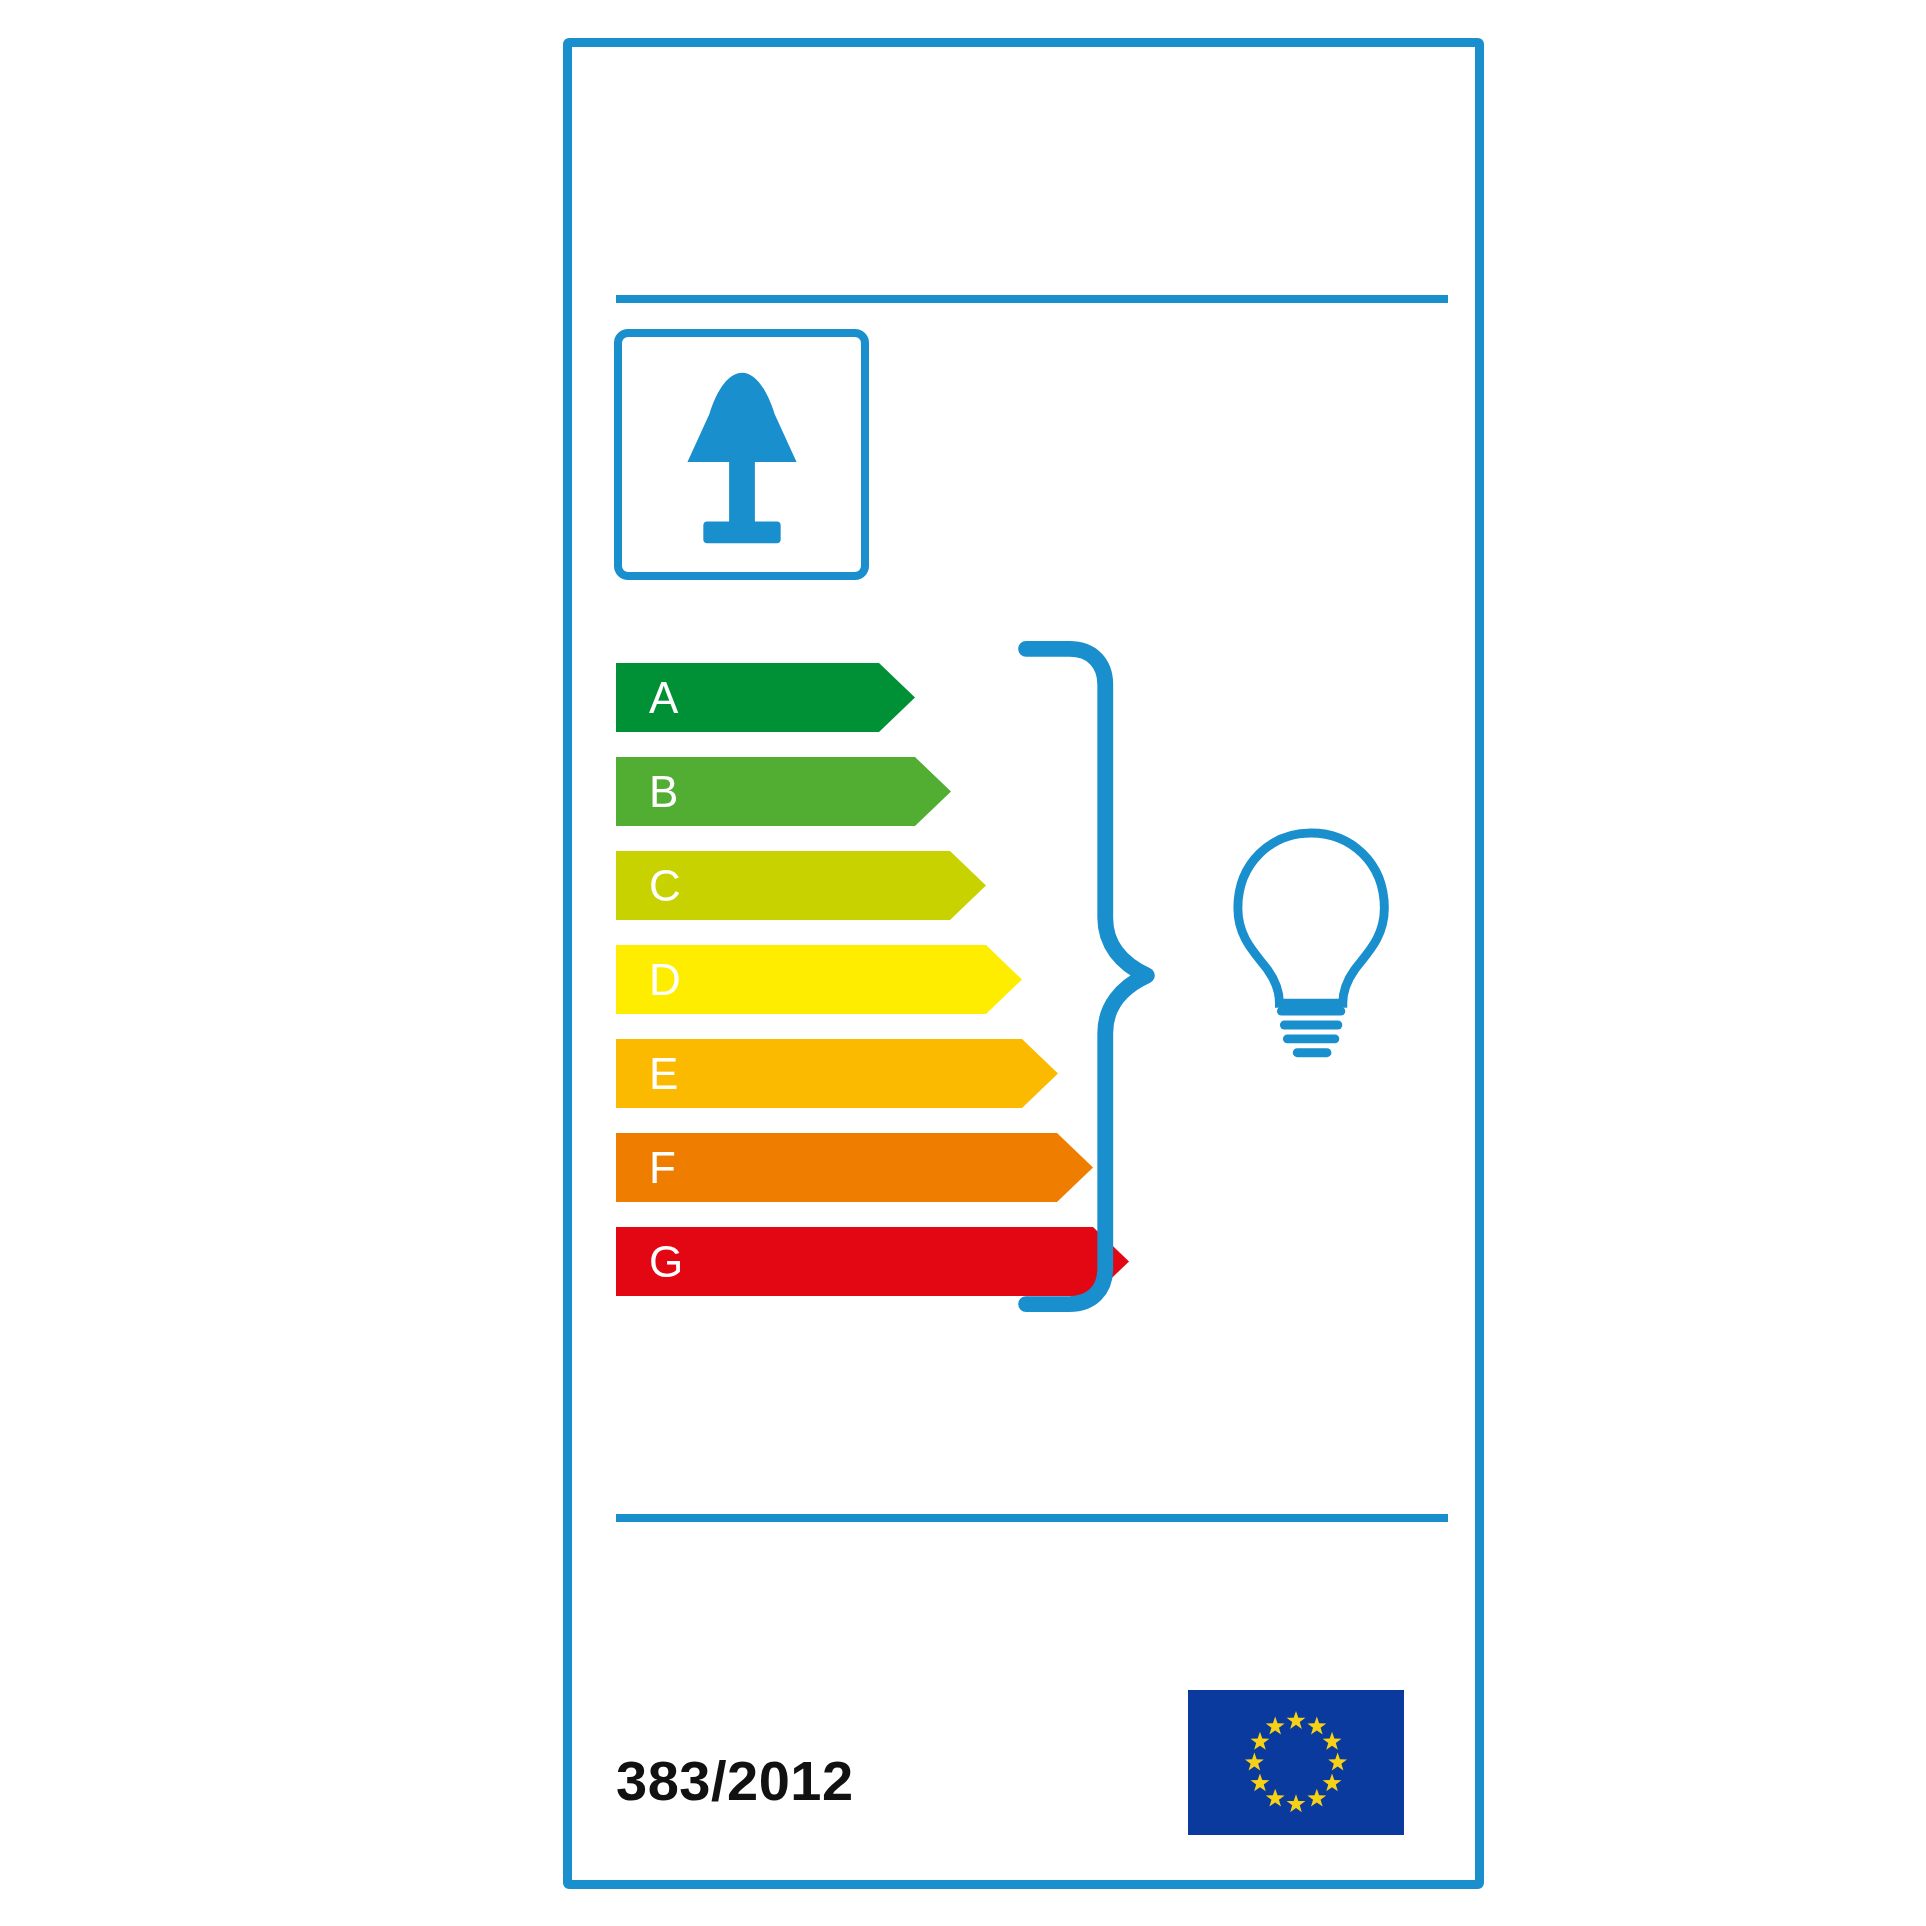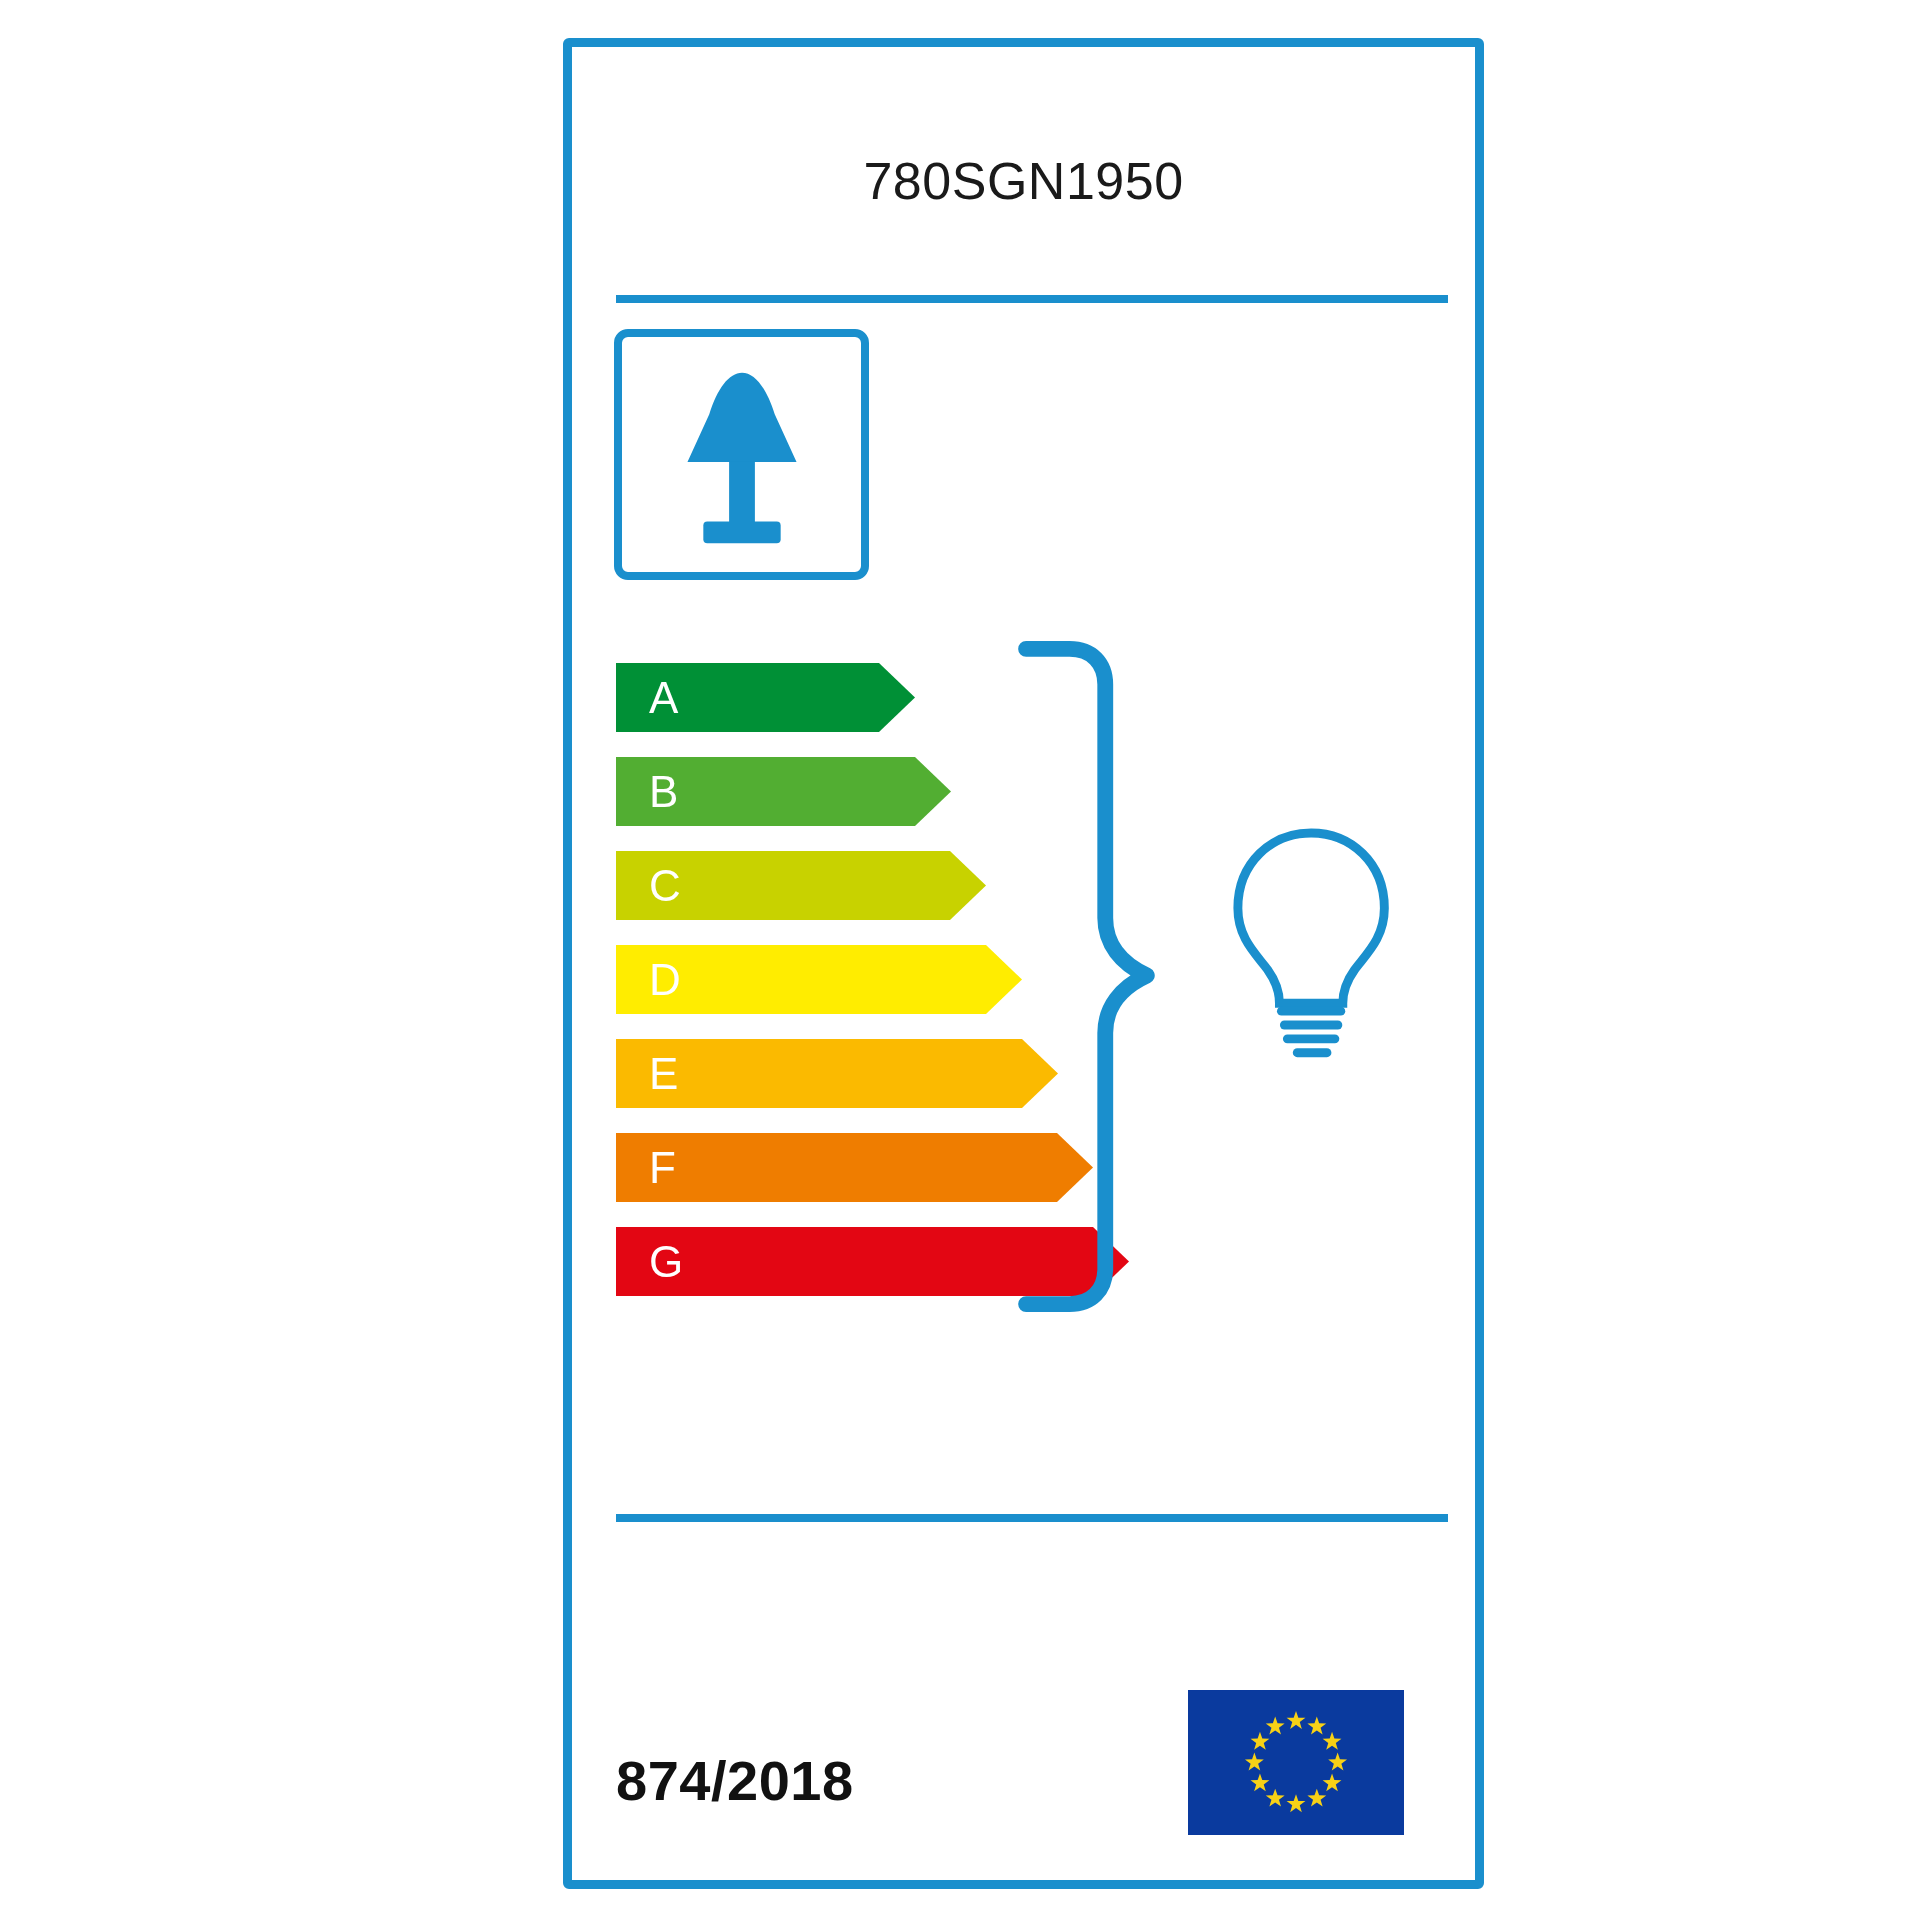--- a/index.html
+++ b/index.html
@@ -130,21 +130,20 @@
     height: 145px;
     background: #0a3a9e;
   }
   #eu-flag svg { display: block; }
 </style>
 </head>
 <body>
 
 <div id="label-card">
 
-  <div id="model-number">780SGN1950</div>
 
   <div class="hrule" id="hrule-top"></div>
 
   <div id="lamp-icon-box">
     <span>
       <svg width="240" height="236" viewBox="0 0 242 238">
         <path d="M121 32 L121 44" stroke="#1a8fcd" stroke-width="0" fill="none"></path>
         <path d="M121 36 C108 36 96 52 88 78 L66 126 L176 126 L154 78 C146 52 134 36 121 36 Z" fill="#1a8fcd"></path>
         <rect x="108" y="126" width="26" height="62" fill="#1a8fcd"></rect>
         <rect x="82" y="186" width="78" height="22" rx="4" fill="#1a8fcd"></rect>
@@ -201,21 +200,21 @@
         <path d="M266 374 L326 374" fill="none" stroke="#1a8fcd" stroke-width="9" stroke-linecap="round"></path>
         <path d="M269 388 L323 388" fill="none" stroke="#1a8fcd" stroke-width="9" stroke-linecap="round"></path>
         <path d="M272 402 L320 402" fill="none" stroke="#1a8fcd" stroke-width="9" stroke-linecap="round"></path>
         <path d="M282 416 L312 416" fill="none" stroke="#1a8fcd" stroke-width="9" stroke-linecap="round"></path>
       </g>
     </svg>
   </div>
 
   <div class="hrule" id="hrule-bottom"></div>
 
-  <div id="regulation">874/2018</div>
+  <div id="regulation">383/2012</div>
 
   <div id="eu-flag">
     <svg width="216" height="145" viewBox="0 0 218 146">
       <rect x="0" y="0" width="218" height="146" fill="#0a3a9e"></rect>
       <g fill="#f7d116" id="eu-stars">
           <polygon points="109.00,21.00 111.35,27.76 118.51,27.91 112.80,32.24 114.88,39.09 109.00,35.00 103.12,39.09 105.20,32.24 99.49,27.91 106.65,27.76"></polygon>
           <polygon points="130.00,26.63 132.35,33.39 139.51,33.54 133.80,37.86 135.88,44.72 130.00,40.63 124.12,44.72 126.20,37.86 120.49,33.54 127.65,33.39"></polygon>
           <polygon points="145.37,42.00 147.72,48.76 154.88,48.91 149.18,53.24 151.25,60.09 145.37,56.00 139.50,60.09 141.57,53.24 135.86,48.91 143.02,48.76"></polygon>
           <polygon points="151.00,63.00 153.35,69.76 160.51,69.91 154.80,74.24 156.88,81.09 151.00,77.00 145.12,81.09 147.20,74.24 141.49,69.91 148.65,69.76"></polygon>
           <polygon points="145.37,84.00 147.72,90.76 154.88,90.91 149.18,95.24 151.25,102.09 145.37,98.00 139.50,102.09 141.57,95.24 135.86,90.91 143.02,90.76"></polygon>

